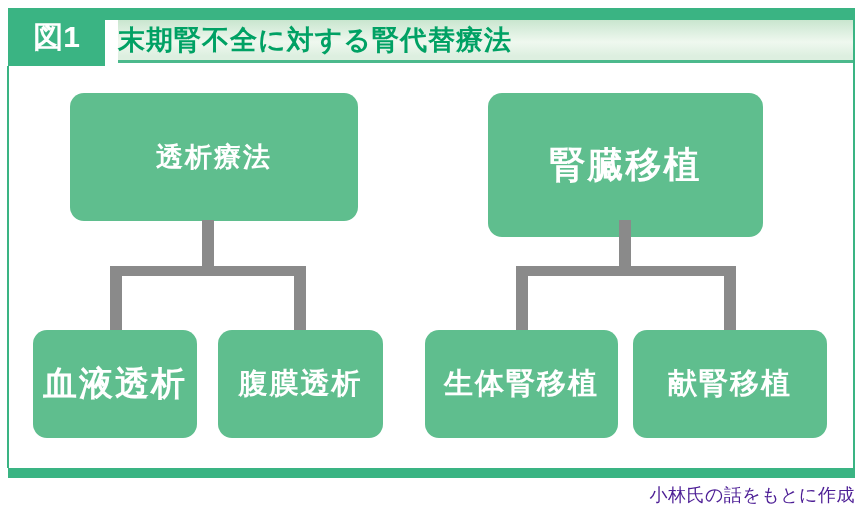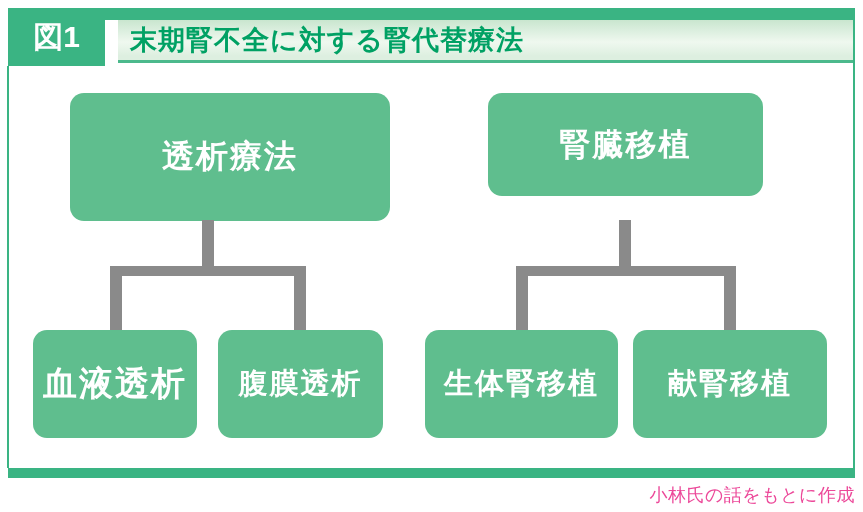--- a/index.html
+++ b/index.html
@@ -29,62 +29,62 @@
     display: flex; align-items: center; justify-content: center;
     color: #ffffff; font-weight: bold; font-size: 30px;
   }
   .title-band {
     left: 118px; top: 20px; width: 737px; height: 43px;
     background: linear-gradient(180deg, #c9e6cf 0%, #eff8ef 55%, #ddefe0 90%);
     border-bottom: 3px solid var(--underline-green);
     display: flex; align-items: center;
   }
   .title-band .title {
-    margin: 0; padding-left: 12px;
+    margin: 0; padding-left: 0;
     font-size: 27px; font-weight: bold; letter-spacing: 1px;
     color: var(--title-green);
   }
   .left-border  { left: 7px;   top: 66px;  width: 2px;  height: 402px; background: var(--frame-green); }
   .right-border { left: 853px; top: 8px;   width: 2px;  height: 460px; background: var(--frame-green); }
   .bottom-bar   { left: 8px;   top: 468px; width: 847px; height: 10px; background: var(--frame-green); }
 
   
   .node {
     position: absolute;
     background: var(--node-green);
     border-radius: 14px;
     display: flex; align-items: center; justify-content: center;
     color: #ffffff; font-weight: bold;
     letter-spacing: 2px;
   }
   .conn { position: absolute; background: var(--connector-gray); }
 
   
-  .t1-root    { left: 70px;  top: 93px;  width: 320px; height: 128px; font-size: 32px; }
+  .t1-root    { left: 70px;  top: 93px;  width: 288px; height: 128px; font-size: 27px; }
   .t1-stem    { left: 202px; top: 220px; width: 12px;  height: 46px; }
   .t1-bar     { left: 110px; top: 266px; width: 196px; height: 10px; }
   .t1-drop-l  { left: 110px; top: 276px; width: 12px;  height: 54px; }
   .t1-drop-r  { left: 294px; top: 276px; width: 12px;  height: 54px; }
   .t1-child-l { left: 33px;  top: 330px; width: 164px; height: 108px; font-size: 34px; }
   .t1-child-r { left: 218px; top: 330px; width: 165px; height: 108px; font-size: 29px; font-family: Liberation Mono, monospace; }
 
   
-  .t2-root    { left: 488px; top: 93px;  width: 275px; height: 103px; font-size: 31px; }
+  .t2-root    { left: 488px; top: 93px;  width: 275px; height: 144px; font-size: 36px; }
   .t2-stem    { left: 619px; top: 220px; width: 12px;  height: 46px; }
   .t2-bar     { left: 516px; top: 266px; width: 220px; height: 10px; }
   .t2-drop-l  { left: 516px; top: 276px; width: 12px;  height: 54px; }
   .t2-drop-r  { left: 724px; top: 276px; width: 12px;  height: 54px; }
   .t2-child-l { left: 425px; top: 330px; width: 193px; height: 108px; font-size: 29px; }
   .t2-child-r { left: 633px; top: 330px; width: 194px; height: 108px; font-size: 29px; }
 
   
   .caption {
     position: absolute;
     right: 8px; top: 483px;
-    font-size: 18px; color: #ec4899;
+    font-size: 18px; color: #4c1d95;
     letter-spacing: 0.5px;
   }
 </style>
 </head>
 <body>
 
 <div class="canvas">
 
   <div class="abs top-bar"></div>
   <div class="abs label-badge">

